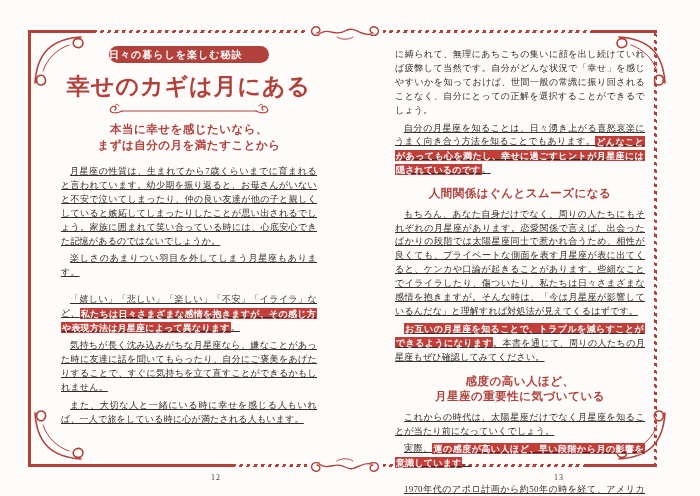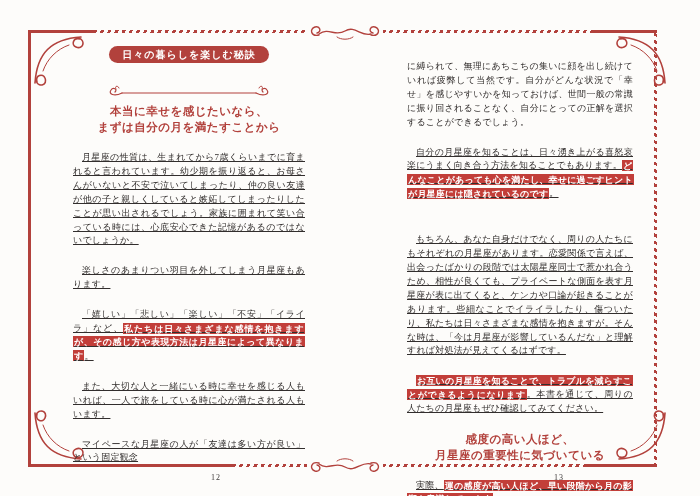--- a/index.html
+++ b/index.html
@@ -22,40 +22,40 @@
     background:repeating-linear-gradient(25deg,var(--accent,#b2413c) 0 3px,transparent 3px 6.5px);}
   .corner{position:absolute;width:56px;height:56px;}
   .corner svg{width:100%;height:100%;display:block;}
   .orn{position:absolute;width:76px;height:22px;}
   .orn svg{width:100%;height:100%;display:block;}
   
   .col{position:absolute;color:var(--body-text,#322e2d);}
   #left-col{left:57px;top:46px;width:264px;}
   #right-col{left:391px;top:44px;width:258px;}
   .badge{
-    display:block;width:160px;margin:0 auto 22px;
+    display:block;width:160px;margin:0 auto 10px;
     background:var(--accent,#b2413c);color:#fff;border-radius:9px;
     font:700 10px "Liberation Sans","DejaVu Sans",sans-serif;
-    line-height:17px;text-align:center;letter-spacing:1px;
+    line-height:17px;letter-spacing:1px;
   }
   .main-title{
     font:700 23px "Liberation Serif","DejaVu Serif",serif;
     color:var(--accent,#b2413c);letter-spacing:1px;
     text-align:center;margin:0 0 2px;line-height:28px;
   }
   .divider{display:block;margin:0 auto 5px;}
   .sec-heading{
     display:flex;flex-direction:column;align-items:center;
     margin:9px 0 6px;color:var(--accent,#b2413c);
     font:700 11.5px "Liberation Sans","DejaVu Sans",sans-serif;
     line-height:15.5px;letter-spacing:0.5px;text-align:right;
   }
   #left-col .sec-heading{margin:0 0 12px;}
   .para{
-    margin:16px;font-size:9px;line-height:13.9px;text-align:justify;
+    margin:4px;font-size:9px;line-height:13.9px;text-align:justify;
     letter-spacing:0.2px;
   }
   .para.indent{text-indent:1em;text-decoration:underline;}
   .para.gap{margin-top:13px;}
   .hl{
     background:var(--hl-bg,#c23e39);color:var(--hl-text,#ffffff);
     font-family:"Liberation Sans","DejaVu Sans",sans-serif;font-weight:700;
     padding:0.5px 1px;box-decoration-break:clone;-webkit-box-decoration-break:clone;
   }
   .page-num{
@@ -128,52 +128,55 @@
     <svg viewBox="0 0 76 22" fill="none" stroke="#b2413c" stroke-width="1.4" stroke-linecap="round">
       <path d="M12 14 C4 16 2 8 8 6 C13 4.5 15 11 10 12"></path>
       <path d="M64 14 C72 16 74 8 68 6 C63 4.5 61 11 66 12"></path>
       <path d="M12 13 C22 6 28 16 38 10 C48 4 54 16 64 13"></path>
       <path d="M30 16 C34 19 42 19 46 16" stroke-width="1"></path>
     </svg>
   </div>
 
   <div class="col" id="left-col">
     <span class="badge">日々の暮らしを楽しむ秘訣</span>
+    <h1 class="main-title">幸せのカギは月にある</h1>
     <svg class="divider" width="170" height="14" viewBox="0 0 170 14" fill="none" stroke="#b2413c" stroke-linecap="round">
       <path d="M18 8 H152" stroke-width="1"></path>
       <path d="M18 8 C10 12 4 9 7 5 C9 2 14 4 11 7" stroke-width="1.2"></path>
       <path d="M12 4 C10 1 14 0 15 3" stroke-width="1"></path>
       <path d="M152 8 C160 12 166 9 163 5 C161 2 156 4 159 7" stroke-width="1.2"></path>
       <path d="M158 4 C160 1 156 0 155 3" stroke-width="1"></path>
     </svg>
     <div class="sec-heading">
       <span class="h-line">本当に幸せを感じたいなら、</span>
       <span class="h-line">まずは自分の月を満たすことから</span>
     </div>
     <div class="body-text">
         <p class="para indent"><span>月星座の性質は、生まれてから7歳くらいまでに育まれると言われています。幼少期を振り返ると、お母さんがいないと不安で泣いてしまったり、仲の良い友達が他の子と親しくしていると嫉妬してしまったりしたことが思い出されるでしょう。家族に囲まれて笑い合っている時には、心底安心できた記憶があるのではないでしょうか。</span></p>
         <p class="para indent"><span>楽しさのあまりつい羽目を外してしまう月星座もあります。</span></p>
         <p class="para indent gap"><span>「嬉しい」「悲しい」「楽しい」「不安」「イライラ」など、</span><span class="hl">私たちは日々さまざまな感情を抱きますが、その感じ方や表現方法は月星座によって異なります</span><span>。</span></p>
+        <p class="para indent"><span>気持ちが長く沈み込みがちな月星座なら、嫌なことがあった時に友達に話を聞いてもらったり、自分にご褒美をあげたりすることで、すぐに気持ちを立て直すことができるかもしれません。</span></p>
         <p class="para indent"><span>また、大切な人と一緒にいる時に幸せを感じる人もいれば、一人で旅をしている時に心が満たされる人もいます。</span></p>
-        <p class="para indent"><span>マイペースな月星座の人が「友達は多い方が良い」という固定観念</span></p>
       </div>
   </div>
 
   <div class="col" id="right-col">
     <div class="body-text">
         <p class="para"><span>に縛られて、無理にあちこちの集いに顔を出し続けていれば疲弊して当然です。自分がどんな状況で「幸せ」を感じやすいかを知っておけば、世間一般の常識に振り回されることなく、自分にとっての正解を選択することができるでしょう。</span></p>
         <p class="para indent"><span>自分の月星座を知ることは、日々湧き上がる喜怒哀楽にうまく向き合う方法を知ることでもあります。</span><span class="hl">どんなことがあっても心を満たし、幸せに過ごすヒントが月星座には隠されているのです</span><span>。</span></p>
         <div class="sec-heading">
+          <span class="h-line">人間関係はぐんとスムーズになる</span>
         </div>
         <p class="para indent"><span>もちろん、あなた自身だけでなく、周りの人たちにもそれぞれの月星座があります。恋愛関係で言えば、出会ったばかりの段階では太陽星座同士で惹かれ合うため、相性が良くても、プライベートな側面を表す月星座が表に出てくると、ケンカや口論が起きることがあります。些細なことでイライラしたり、傷ついたり、私たちは日々さまざまな感情を抱きますが。そんな時は、「今は月星座が影響しているんだな」と理解すれば対処法が見えてくるはずです。</span></p>
         <p class="para indent"><span class="hl">お互いの月星座を知ることで、トラブルを減らすことができるようになります</span><span>。本書を通じて、周りの人たちの月星座もぜひ確認してみてください。</span></p>
         <div class="sec-heading">
           <span class="h-line">感度の高い人ほど、</span>
           <span class="h-line">月星座の重要性に気づいている</span>
         </div>
+        <p class="para indent"><span>これからの時代は、太陽星座だけでなく月星座を知ることが当たり前になっていくでしょう。</span></p>
         <p class="para indent"><span>実際、</span><span class="hl">運の感度が高い人ほど、早い段階から月の影響を意識しています</span><span>。</span></p>
         <p class="para indent gap"><span>1970年代のアポロ計画から約50年の時を経て、アメリカでは2027</span></p>
       </div>
   </div>
 
   <div class="page-num" id="page-num-left">12</div>
   <div class="page-num" id="page-num-right">13</div>
 
 </div>
 

